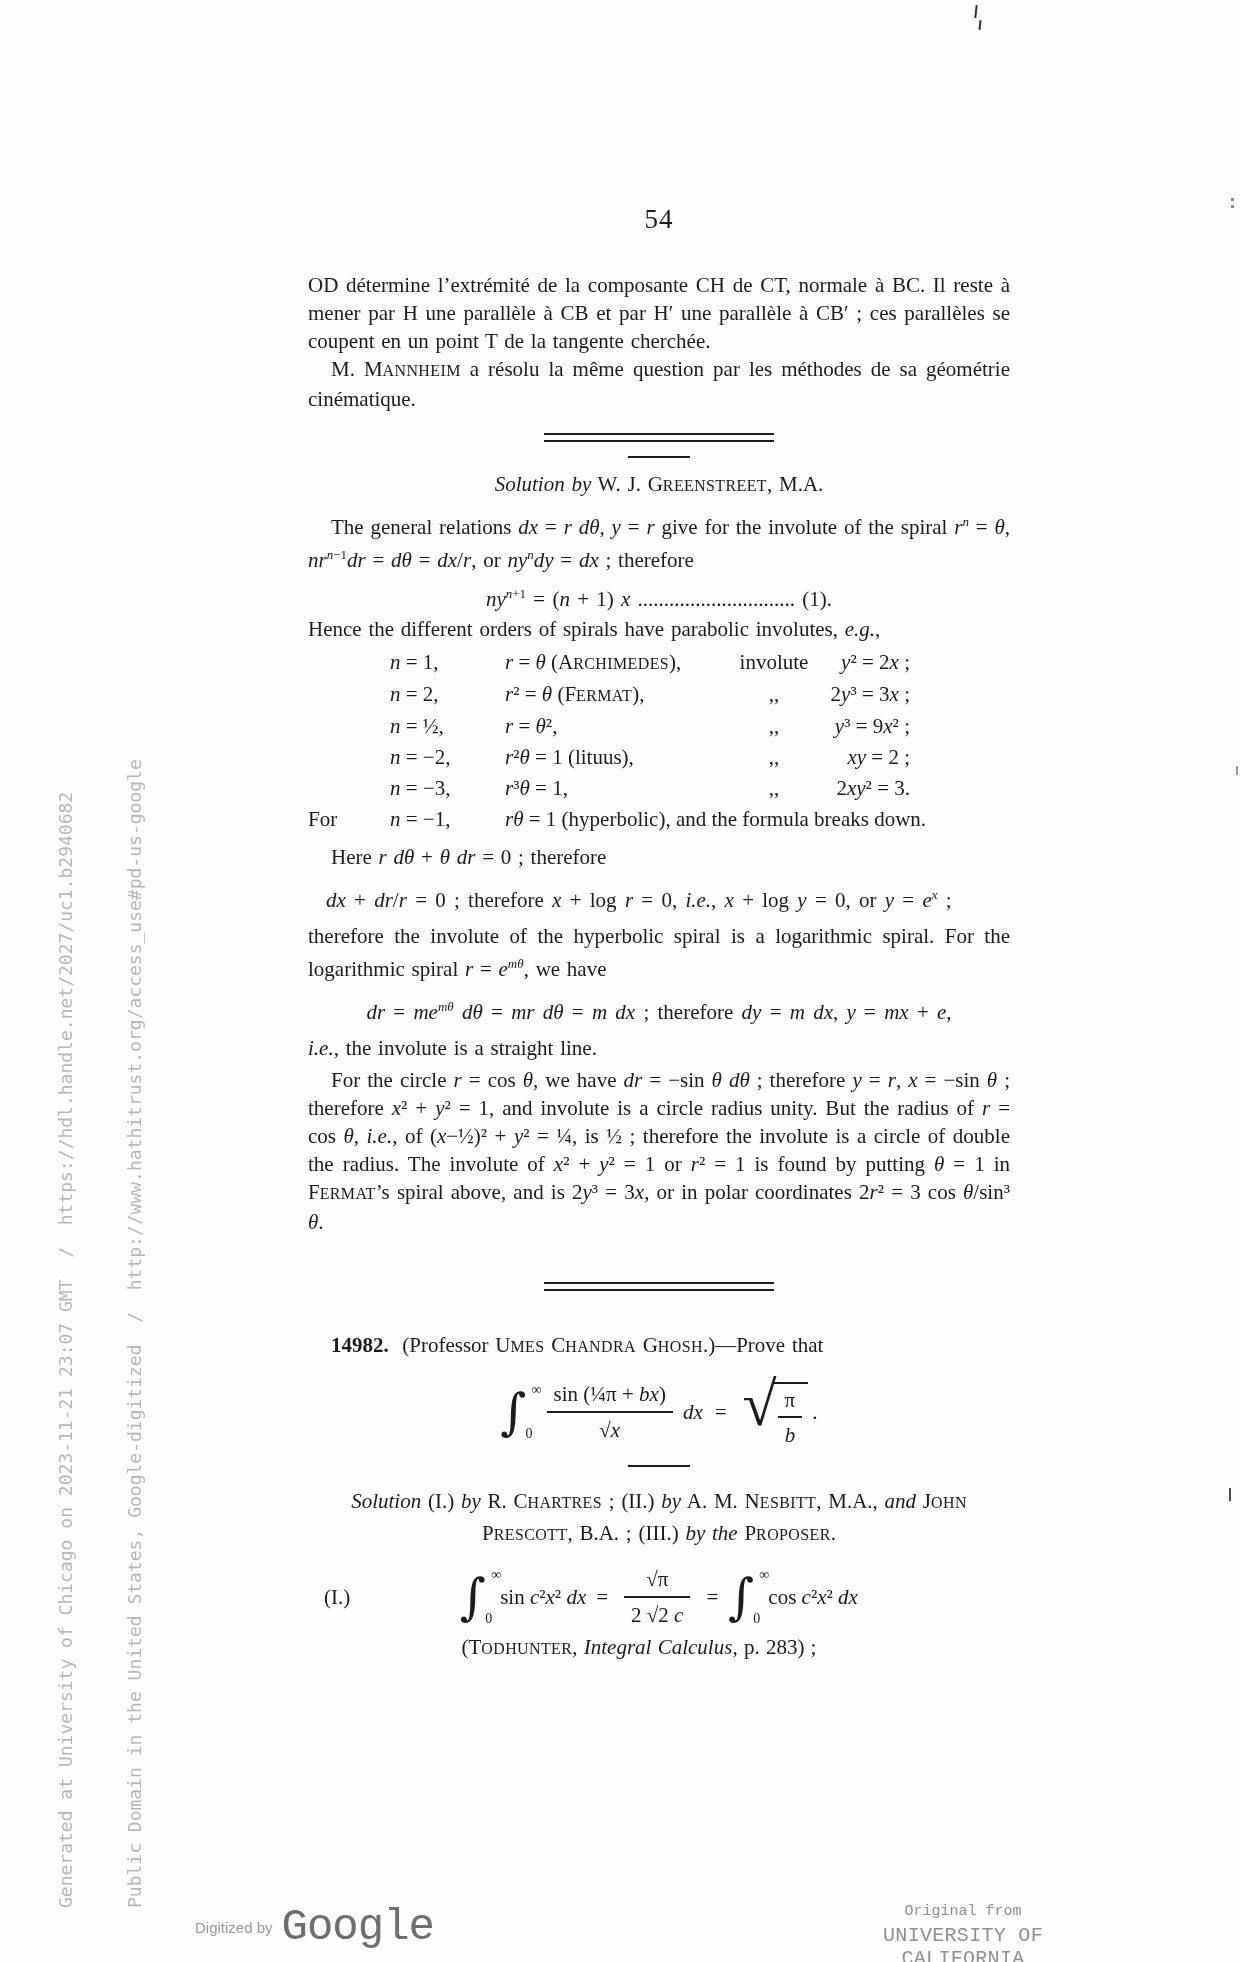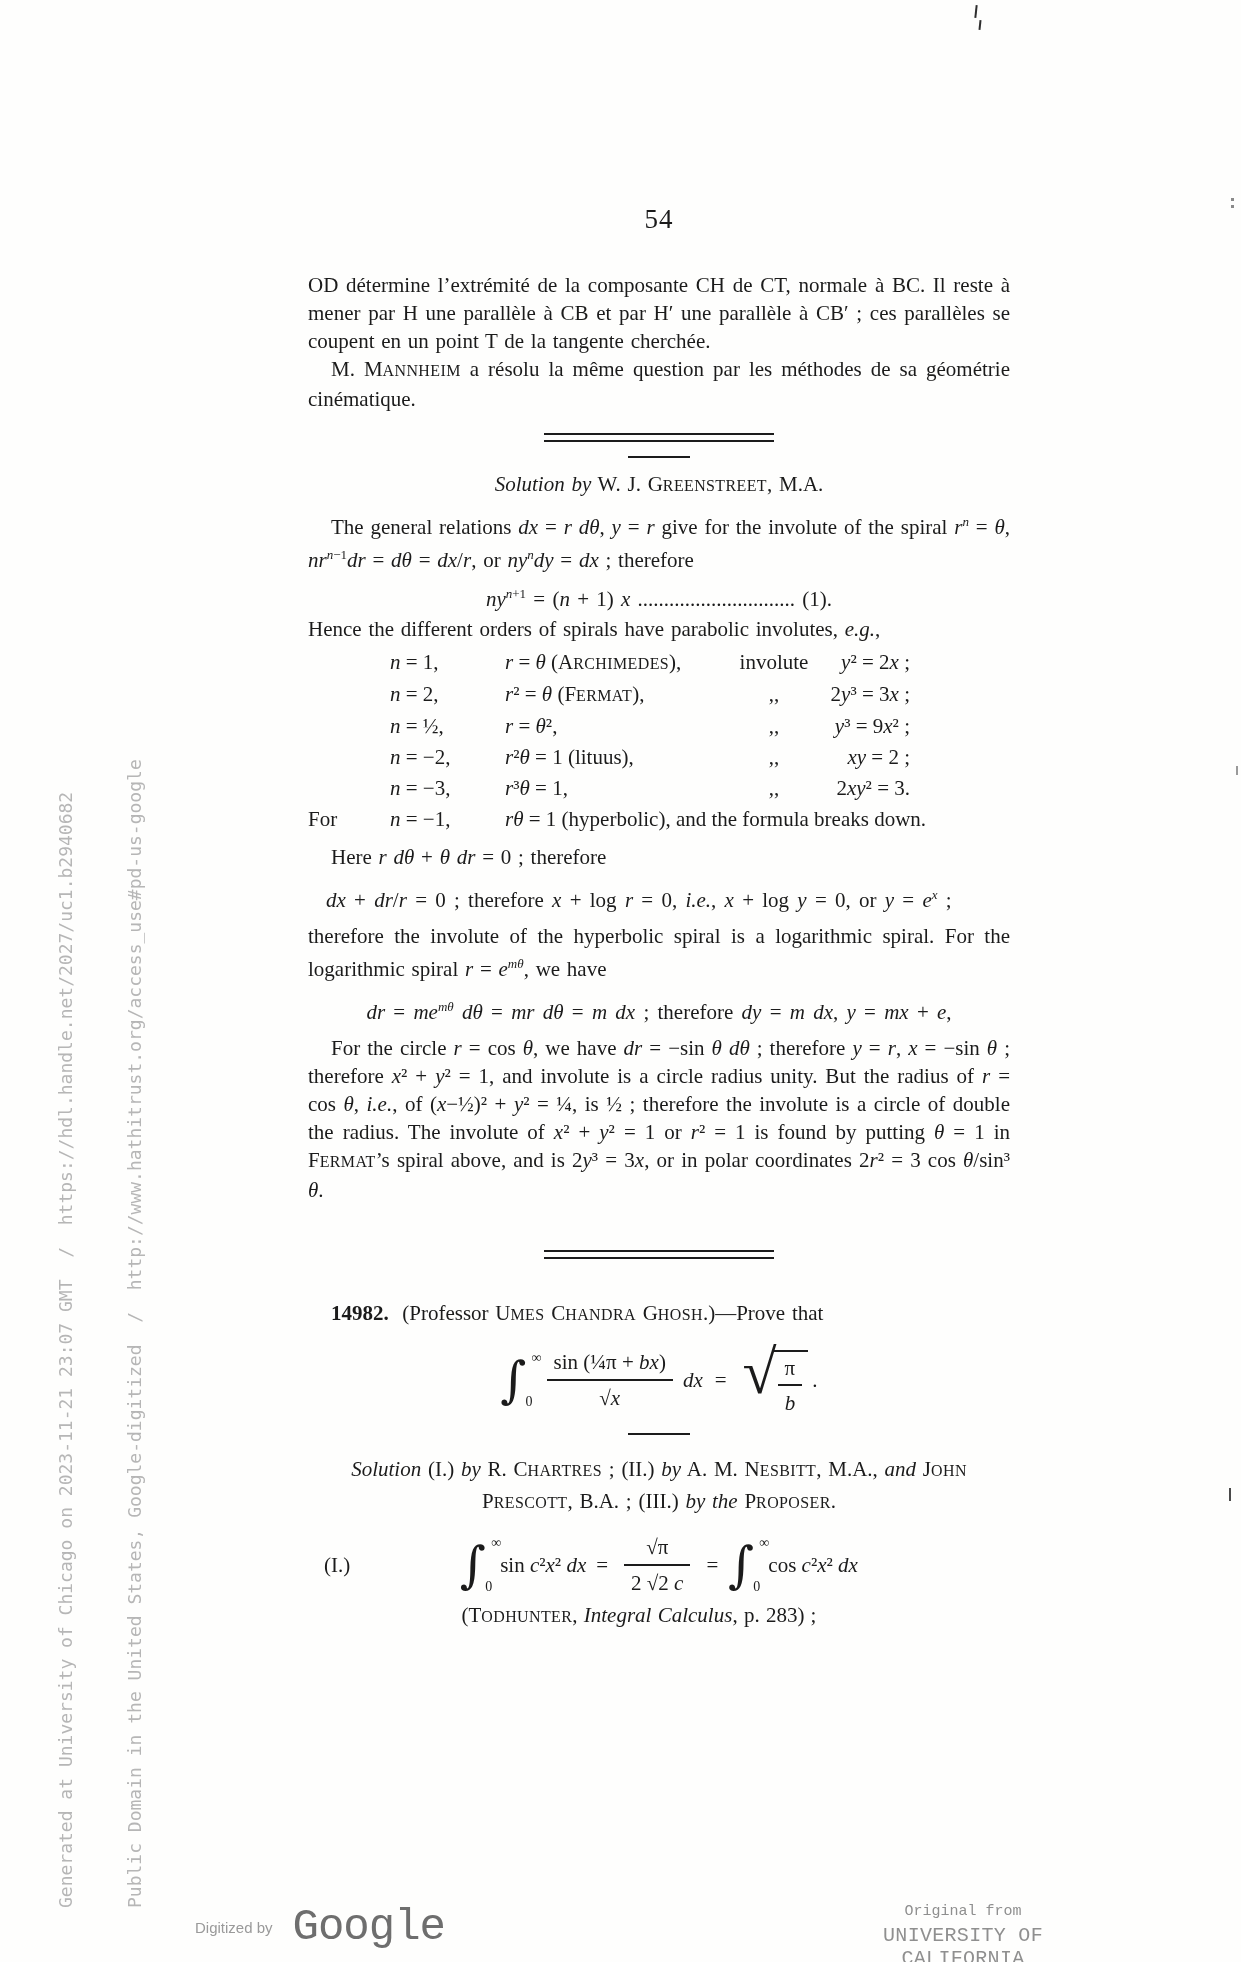--- a/index.html
+++ b/index.html
@@ -53,21 +53,21 @@
   .sol1-label{position:absolute;left:16px;top:50%;transform:translateY(-50%);}
   .todhunter{margin-top:4px;text-align:center;padding-right:40px;word-spacing:1px;}
   
   .hathi{
     position:absolute;top:1908px;left:8px;width:1200px;
     transform:rotate(-90deg);transform-origin:0 0;
     font-family:"DejaVu Sans Mono",monospace;font-size:18px;line-height:23px;
     color:#b6b6b6;white-space:pre;
   }
   
-  .footer-left{position:absolute;left:195px;top:1902px;display:flex;align-items:center;gap:20px;}
+  .footer-left{position:absolute;left:195px;top:1902px;display:flex;align-items:center;gap:9px;}
   .digitized{font-family:"Liberation Sans","DejaVu Sans",sans-serif;font-size:15px;color:#9a9a9a;}
   .google-logo{font-family:Liberation Mono, monospace;font-size:44px;color:#6e6e6e;letter-spacing:-1px;}
   .footer-right{position:absolute;left:818px;top:1903px;width:290px;text-align:center;
     font-family:Liberation Mono, monospace;color:#8f8f8f;}
   .original-from{font-size:15px;}
   .university{font-size:20px;margin-top:4px;letter-spacing:0.3px;}
   
   .tick{position:absolute;background:#2e2e2e;}
   .tick1{left:975px;top:5px;width:2px;height:13px;transform:rotate(6deg);}
   .tick2{left:979px;top:20px;width:2px;height:10px;transform:rotate(6deg);}
@@ -148,20 +148,21 @@
     </div>
 
     <p class="indent here-line">Here <i>r dθ</i> + <i>θ dr</i> = 0 ; therefore</p>
 
     <p class="dx-line"><i>dx</i> + <i>dr</i>/<i>r</i> = 0 ; therefore <i>x</i> + log <i>r</i> = 0, <i>i.e.</i>, <i>x</i> + log <i>y</i> = 0, or <i>y</i> = <i>e<sup>x</sup></i> ;</p>
 
     <p>therefore the involute of the hyperbolic spiral is a logarithmic spiral. For the logarithmic spiral <i>r</i> = <i>e<sup>mθ</sup></i>, we have</p>
 
     <p class="dr-line"><i>dr</i> = <i>me<sup>mθ</sup> dθ</i> = <i>mr dθ</i> = <i>m dx</i> ; therefore <i>dy</i> = <i>m dx</i>, <i>y</i> = <i>mx</i> + <i>e</i>,</p>
 
+    <p><i>i.e.</i>, the involute is a straight line.</p>
 
     <p class="indent" style="margin-top:4px">For the circle <i>r</i> = cos <i>θ</i>, we have <i>dr</i> = −sin <i>θ dθ</i> ; therefore <i>y</i> = <i>r</i>, <i>x</i> = −sin <i>θ</i> ; therefore <i>x</i>² + <i>y</i>² = 1, and involute is a circle radius unity. But the radius of <i>r</i> = cos <i>θ</i>, <i>i.e.</i>, of (<i>x</i>−½)² + <i>y</i>² = ¼, is ½ ; therefore the involute is a circle of double the radius. The involute of <i>x</i>² + <i>y</i>² = 1 or <i>r</i>² = 1 is found by putting <i>θ</i> = 1 in F<sc>ermat</sc>’s spiral above, and is 2<i>y</i>³ = 3<i>x</i>, or in polar coordinates 2<i>r</i>² = 3 cos <i>θ</i>/sin³ <i>θ</i>.</p>
 
     <div class="dbl-rule rule2"></div>
 
     <p class="indent stmt-14982"><b>14982.</b>&nbsp; (Professor U<sc>mes</sc> C<sc>handra</sc> G<sc>hosh</sc>.)—Prove that</p>
 
     <div class="display-eq">
       <span class="intgrp">
         <span class="int">∫</span>

